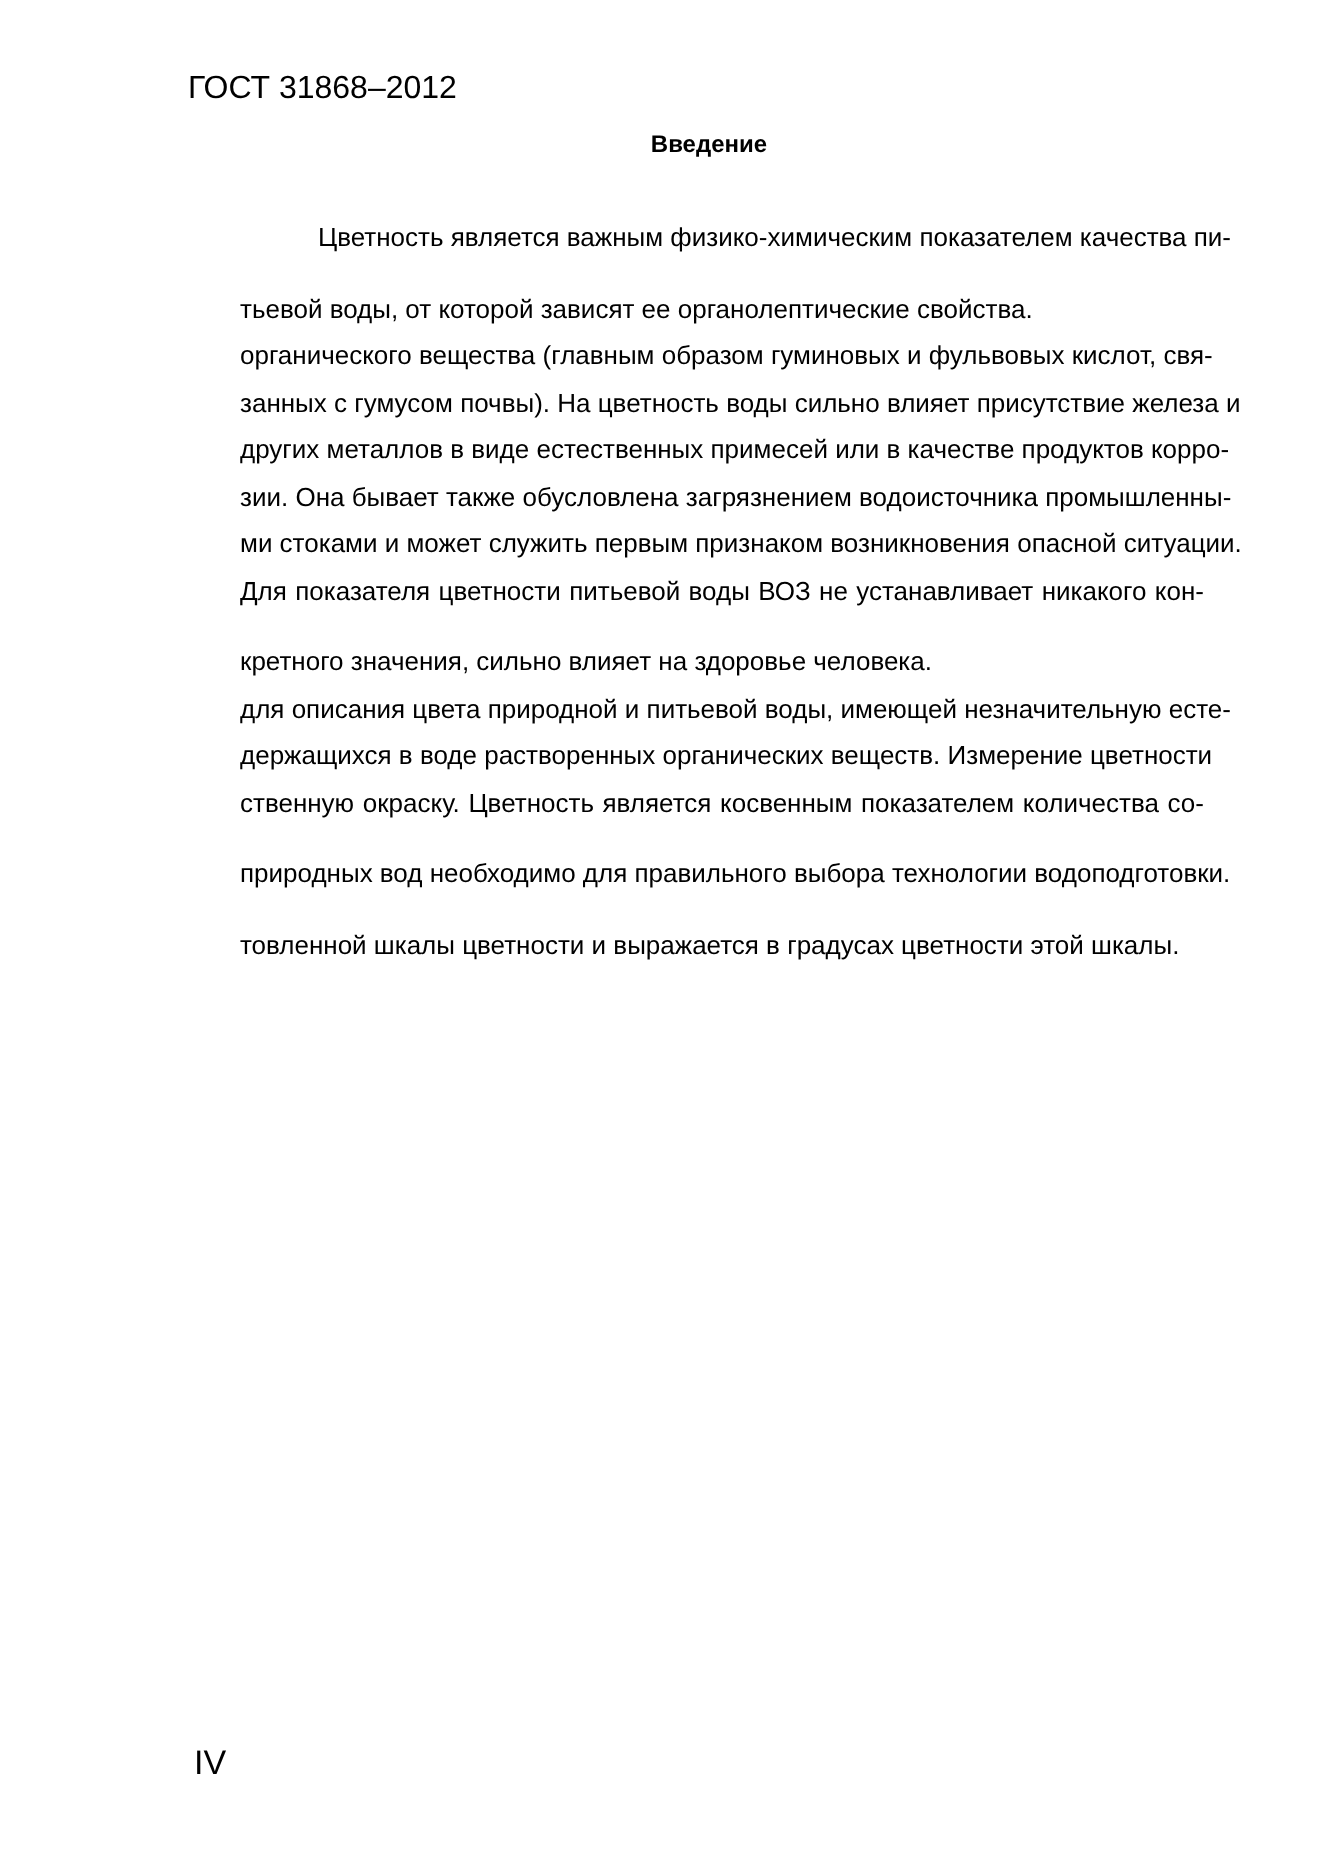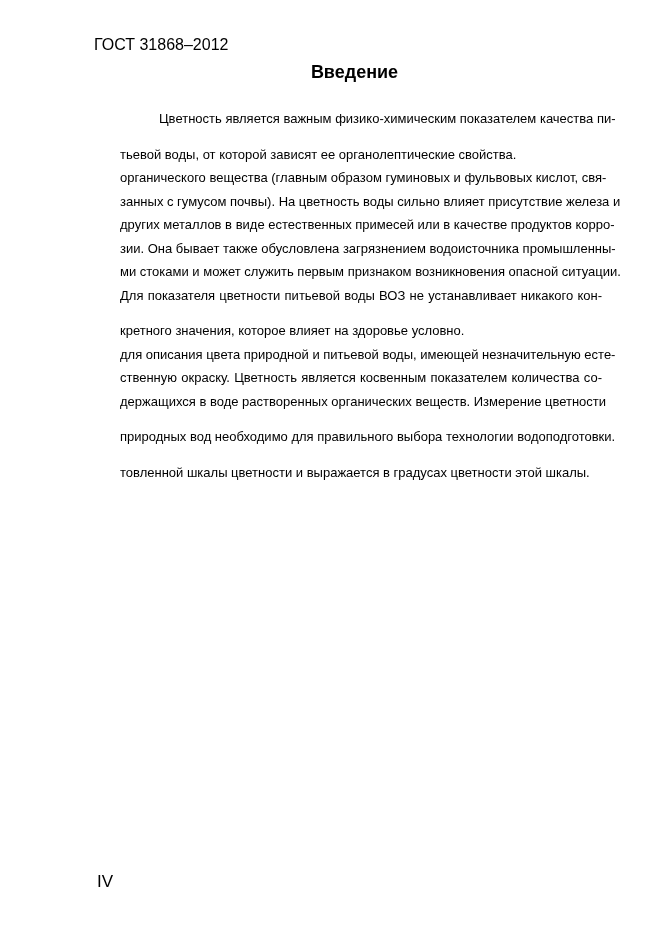--- a/index.html
+++ b/index.html
@@ -22,21 +22,21 @@
       font-size: 16px;
       line-height: 16px;
     }
     .section-title {
       position: absolute;
       left: 0;
       width: 661px;
       top: 64px;
       text-align: center;
       font-weight: bold;
-      font-size: 18px;
+      font-size: 12px;
       line-height: 16px;
       padding-left: 48px;
       box-sizing: border-box;
     }
     .body-text {
       position: absolute;
       left: 81px;
       top: 107px;
       width: 521px;
       font-size: 13px;
@@ -83,26 +83,26 @@
     <span class="line indent">Цветность является важным физико-химическим показателем качества пи-</span>
     <span class="line last">тьевой воды, от которой зависят ее органолептические свойства.</span>
   </div>
   <div class="para">
     <span class="line">органического вещества (главным образом гуминовых и фульвовых кислот, свя-</span>
     <span class="line">занных с гумусом почвы). На цветность воды сильно влияет присутствие железа и</span>
     <span class="line">других металлов в виде естественных примесей или в качестве продуктов корро-</span>
     <span class="line">зии. Она бывает также обусловлена загрязнением водоисточника промышленны-</span>
     <span class="line">ми стоками и может служить первым признаком возникновения опасной ситуации.</span>
     <span class="line">Для показателя цветности питьевой воды ВОЗ не устанавливает никакого кон-</span>
-    <span class="line last">кретного значения, которое влияет на здоровье условно.</span>
+    <span class="line last">кретного значения, сильно влияет на здоровье человека.</span>
   </div>
   <div class="para">
     <span class="line">для описания цвета природной и питьевой воды, имеющей незначительную есте-</span>
+    <span class="line">держащихся в воде растворенных органических веществ. Измерение цветности</span>
     <span class="line">ственную окраску. Цветность является косвенным показателем количества со-</span>
-    <span class="line">держащихся в воде растворенных органических веществ. Измерение цветности</span>
     <span class="line last">природных вод необходимо для правильного выбора технологии водоподготовки.</span>
   </div>
   <div class="para">
     <span class="line last">товленной шкалы цветности и выражается в градусах цветности этой шкалы.</span>
   </div>
 </div>
 
 <div class="page-number">IV</div>
 
 </body></html>

